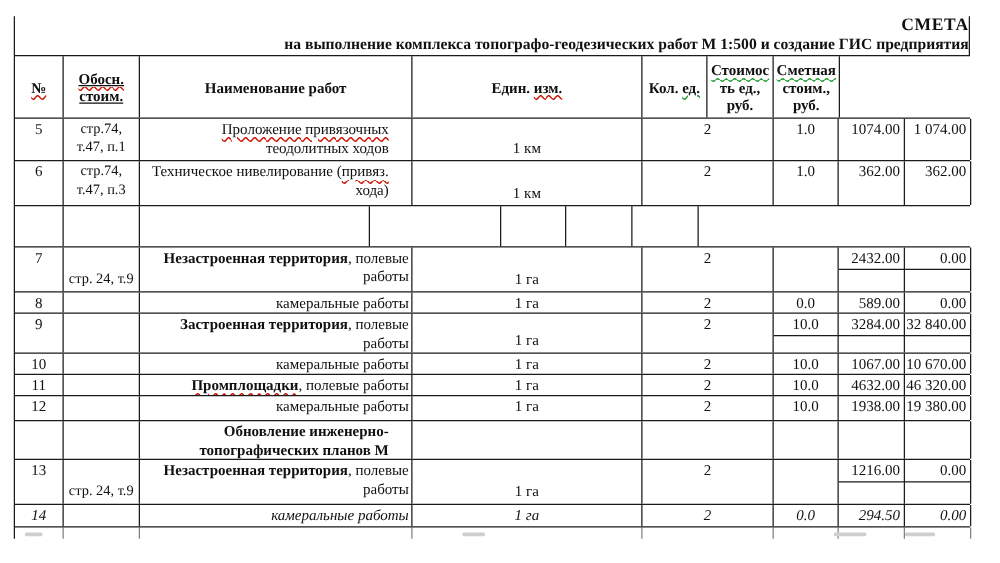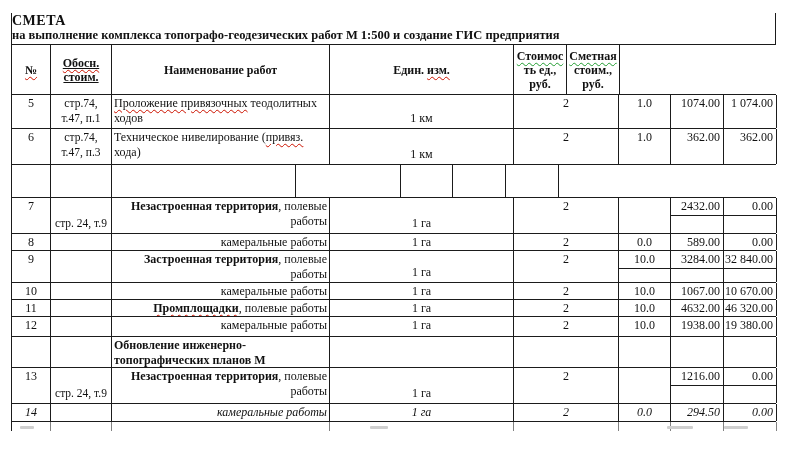--- a/index.html
+++ b/index.html
@@ -2,30 +2,30 @@
 <html><head>
 <meta charset="utf-8">
 <style>
   html,body{margin:0;padding:0;}
   .page{
     position:relative;width:800px;height:450px;background:#ffffff;
     font-family:"Liberation Serif","DejaVu Serif",serif;color:#111;
     overflow:hidden;
   }
   .estimate{position:absolute;left:11px;top:13px;width:765px;border-left:1px solid #1b1b1b;box-sizing:border-box;}
-  .title-cell{border-right:1px solid #1b1b1b;box-sizing:border-box;height:31px;text-align:left;overflow:hidden;}
+  .title-cell{border-right:1px solid #1b1b1b;box-sizing:border-box;height:31px;text-align:right;overflow:hidden;}
   .title-l1{font-weight:bold;font-size:14px;line-height:15px;letter-spacing:.5px;}
   .title-l2{font-weight:bold;font-size:12.5px;line-height:15px;}
   .grid{border-top:1px solid #1b1b1b;}
   .row{display:flex;box-sizing:border-box;border-bottom:1px solid #1b1b1b;position:relative;}
   .cell{box-sizing:border-box;border-right:1px solid #1b1b1b;overflow:hidden;font-size:12px;line-height:15px;padding-top:1px;}
   .hdr .cell{display:flex;flex-direction:column;justify-content:center;text-align:center;font-weight:bold;line-height:14px;padding-top:0;}
   .c-center{text-align:center;}
   .c-right{text-align:right;padding-right:3px;}
-  .c-left{text-align:left;padding-left:2px;padding-right:2px;font-family:Liberation Serif, serif;}
+  .c-left{text-align:right;padding-left:2px;padding-right:18px;font-family:Liberation Serif, serif;}
   .name-right{text-align:right;padding-left:2px;padding-right:2px;}
   .bottom-flex{display:flex;flex-direction:column;justify-content:flex-end;padding-bottom:2px;}
   .basis{text-align:center;font-size:11.5px;white-space:nowrap;}
   .b{font-weight:bold;}
   .sec-name{font-weight:bold;}
   .wavy-red{text-decoration:underline;text-decoration-style:wavy;text-decoration-color:#cc1100;text-decoration-thickness:1px;text-underline-offset:2px;}
   .wavy-green{text-decoration:underline;text-decoration-style:wavy;text-decoration-color:#1f9c2f;text-decoration-thickness:1px;text-underline-offset:2px;}
   .split-line{position:absolute;height:1px;background:#1b1b1b;}
   .clip-row{opacity:.55;border-bottom:none !important;}
   .smudge{position:absolute;top:4px;height:3px;background:#a8a8a8;border-radius:1px;}
@@ -47,20 +47,23 @@
           <div class="cell " style="width: 61px; flex: 0 0 61px; text-decoration: underline;">
             <div><span class="wavy-red">Обосн.</span></div>
             <div><span>стоим.</span></div>
           </div>
           <div class="cell " style="width: 218px; flex: 0 0 218px;">
             <div><span>Наименование работ</span></div>
           </div>
           <div class="cell " style="width: 184px; flex: 0 0 184px;">
             <div><span>Един. </span><span class="wavy-red">изм.</span></div>
           </div>
+          <div class="cell " style="width: 52px; flex: 0 0 52px;">
+            <div><span>Кол. </span><span class="wavy-green">ед.</span></div>
+          </div>
           <div class="cell " style="width: 53px; flex: 0 0 53px;">
             <div><span class="wavy-green">Стоимос</span></div>
             <div><span>ть ед.,</span></div>
             <div><span>руб.</span></div>
           </div>
           <div class="cell " style="width: 53px; flex: 0 0 53px;">
             <div><span class="wavy-green">Сметная</span></div>
             <div><span>стоим.,</span></div>
             <div><span>руб.</span></div>
           </div>

